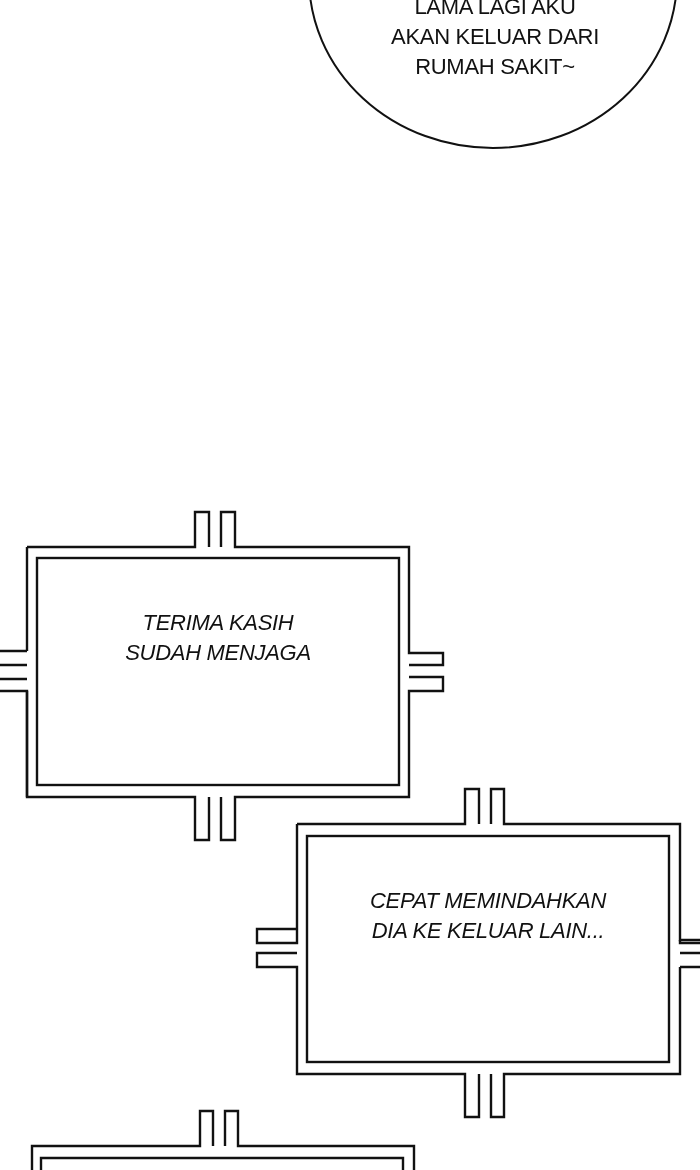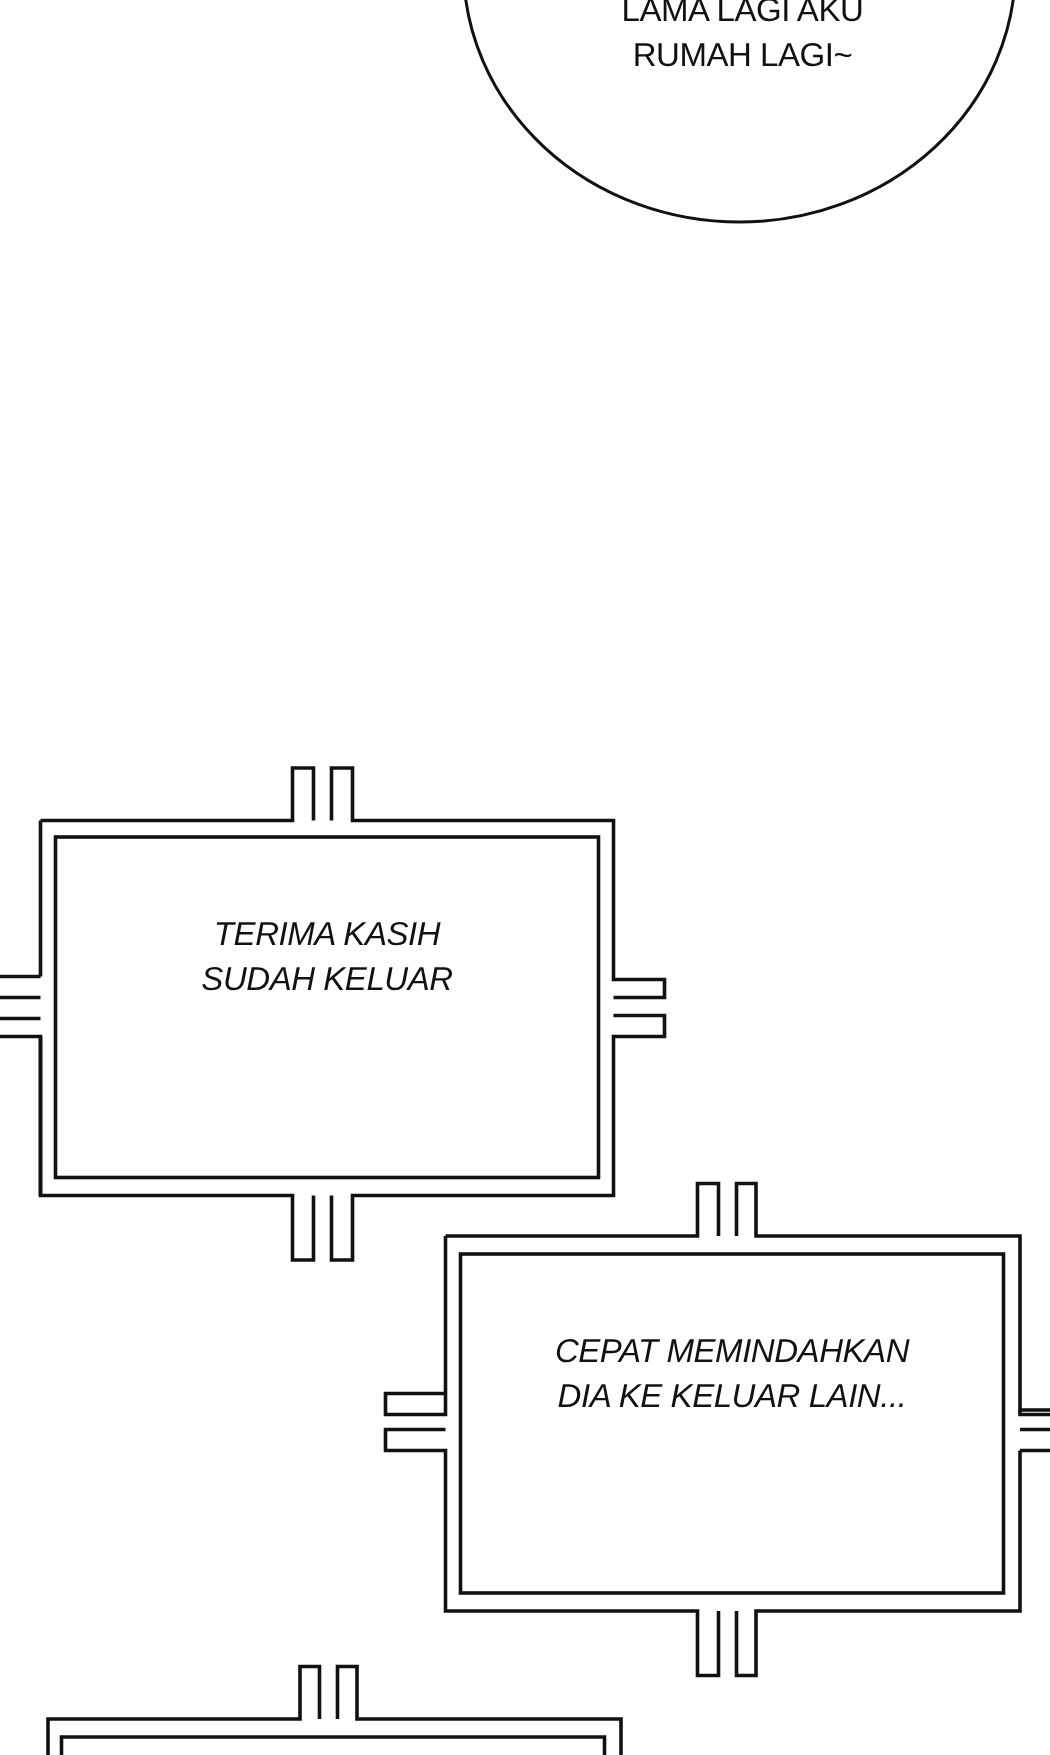--- a/index.html
+++ b/index.html
@@ -46,24 +46,25 @@
   </g>
 
   <g fill="none" stroke="#111111" stroke-width="2.4">
     <path d="M32,1172 V1146 H200 V1111 H213 V1146 M225,1146 V1111 H238 V1146 H414 V1172"></path>
     <path d="M41,1172 V1158 H403 V1172"></path>
   </g>
 </svg>
 
 <div class="txt bubble-text">
   <span class="ln">LAMA LAGI AKU</span>
-  <span class="ln">RUMAH LAGI~</span>
+  <span class="ln">AKAN KELUAR DARI</span>
+  <span class="ln">RUMAH SAKIT~</span>
 </div>
 
 <div class="txt italic box1-text">
   <span class="ln">TERIMA KASIH</span>
-  <span class="ln">SUDAH KELUAR</span>
+  <span class="ln">SUDAH MENJAGA</span>
 </div>
 
 <div class="txt italic box2-text">
   <span class="ln">CEPAT MEMINDAHKAN</span>
   <span class="ln">DIA KE KELUAR LAIN...</span>
 </div>
 
 </body></html>

